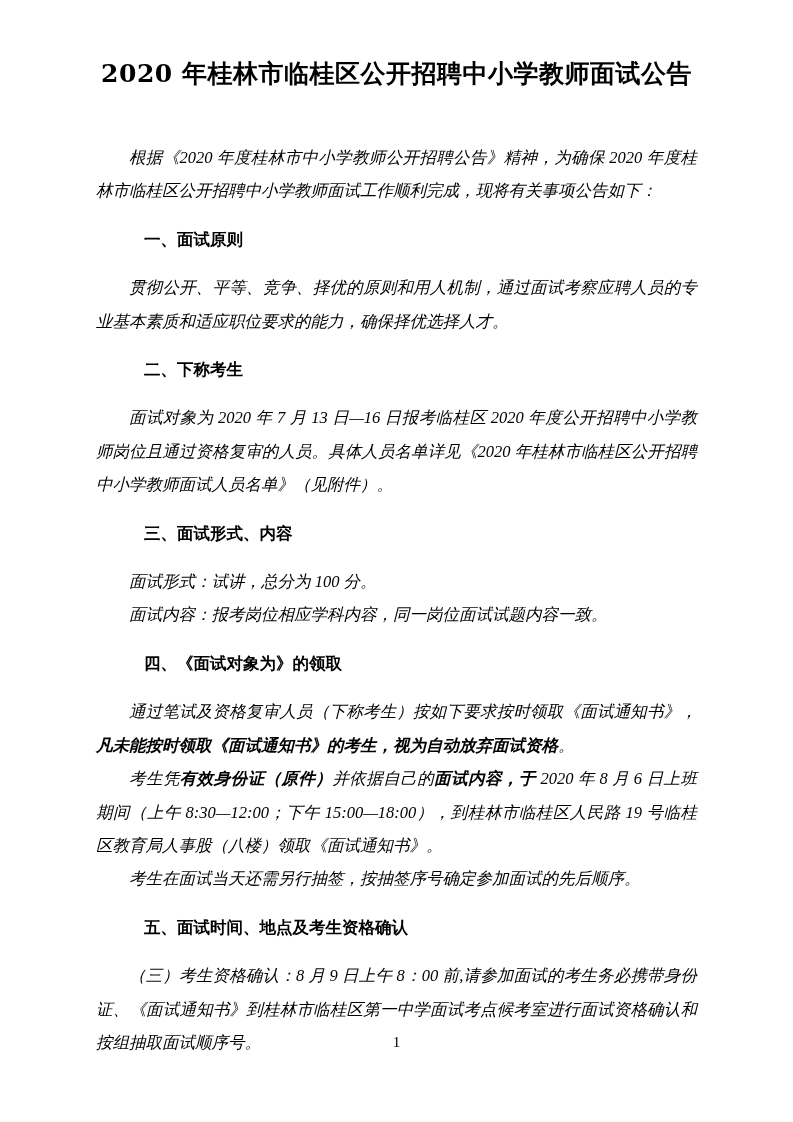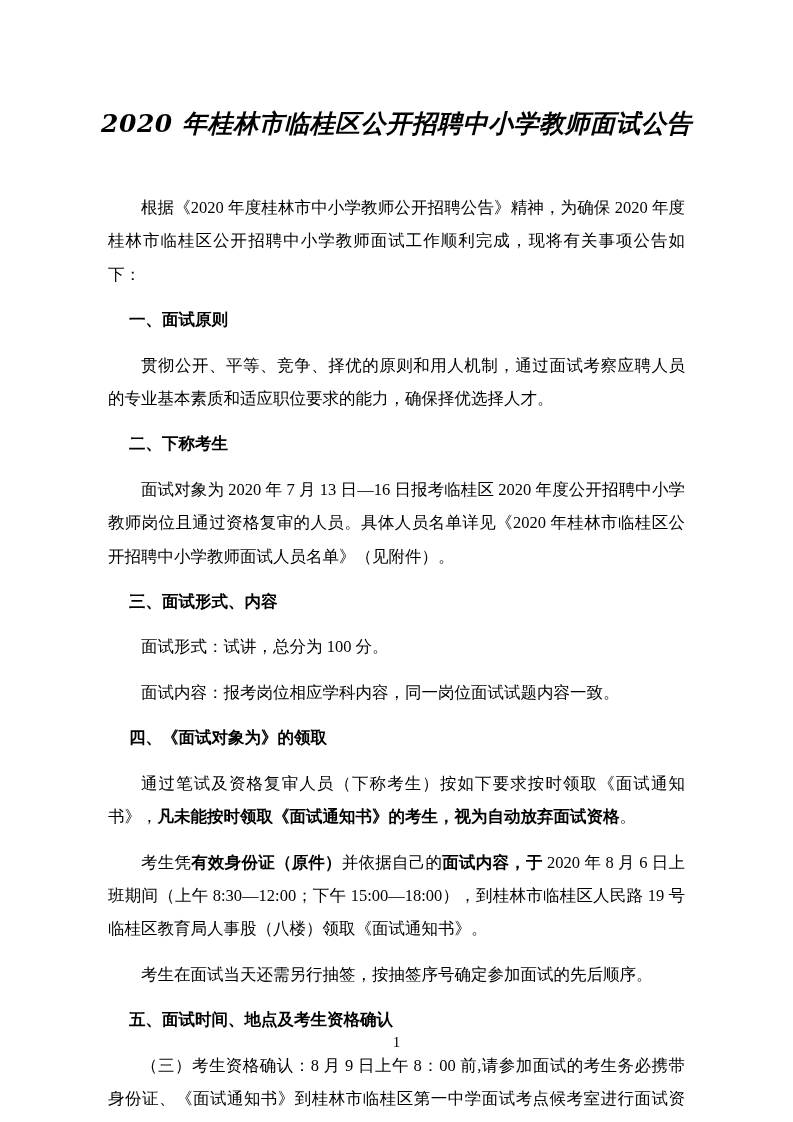--- a/index.html
+++ b/index.html
@@ -14,41 +14,41 @@
     margin: 0 auto;
     background: #ffffff;
     color: #000000;
     box-sizing: border-box;
     padding: 0 96px;
     overflow: hidden;
     font-family: "Liberation Serif", "DejaVu Serif", serif;
   }
   .doc-title {
     margin: 0;
-    padding-top: 103px;
+    padding-top: 53px;
     text-align: center;
     font-size: 25px;
     line-height: 42px;
     font-weight: bold;
     font-family: "DejaVu Serif", "Liberation Serif", serif;
     letter-spacing: 0.5px;
-    font-style: italic;
   }
   .body-text {
     margin-top: 46px;
     font-size: 16.5px;
     line-height: 33.4px;
     text-align: justify;
   }
   p.para {
-    margin: 12px;
+    margin: 0;
     text-indent: 2em;
+    font-style: italic;
   }
   h2.heading {
-    margin: 0;
+    margin: 15px;
     font-size: 16.5px;
     line-height: 33.4px;
     text-indent: 2em;
     font-weight: bold;
     font-family: "Liberation Sans", "DejaVu Sans", sans-serif;
   }
   p.para b {
     font-weight: bold;
     font-family: "Liberation Sans", "DejaVu Sans", sans-serif;
   }

